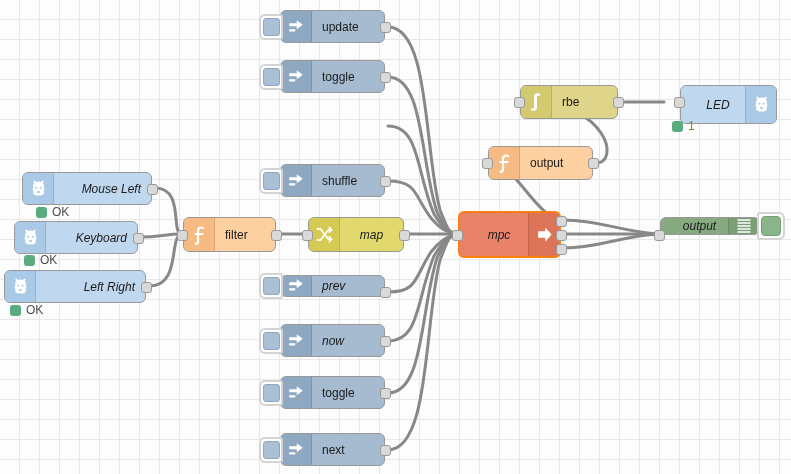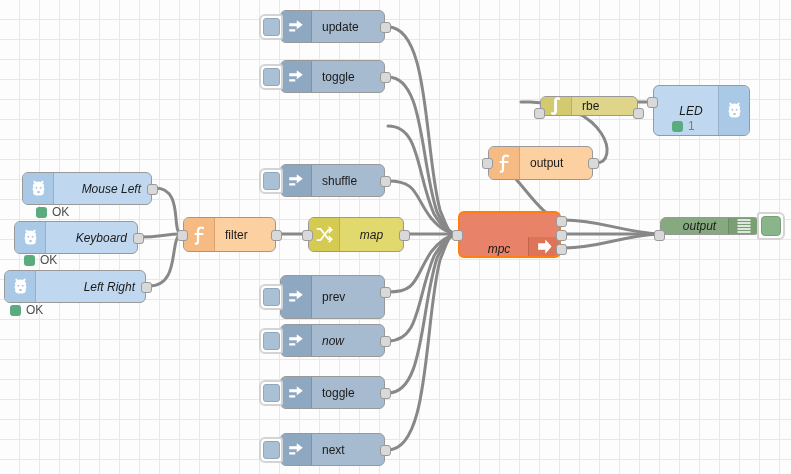--- a/index.html
+++ b/index.html
@@ -75,21 +75,20 @@
     position:absolute;right:-26px;top:50%;transform:translateY(-50%);
     width:28px;height:28px;box-sizing:border-box;
     background:#fff;border:2px solid #d4d4d4;border-radius:3px 6px 6px 3px;
     display:flex;align-items:center;justify-content:center;
   }
   .dbg-btn i{
     width:18px;height:18px;background:#8ab489;border:1px solid #76a075;border-radius:4px;display:block;
   }
   .node.selected{
     border:2px solid #ff7f0e;
-    align-items:flex-end;
   }
 </style>
 </head>
 <body>
 
 <div id="canvas">
 
   <svg id="wires" viewBox="0 0 791 474">
     <g fill="none" stroke="#888888" stroke-width="3" stroke-linecap="round">
 
@@ -210,21 +209,21 @@
     <div class="icon-box left" style="background:#8fa8c2;">
       <svg width="18" height="18" viewBox="0 0 24 24" fill="#ffffff" aria-hidden="true">
         <path d="M3 7h10V3l8 6-8 6v-4H3z"></path>
           <path d="M3 15h8v3H3z"></path>
       </svg>
     </div>
     <div class="label">shuffle</div>
     <div class="port out" style="top:11px;"></div>
   </div>
 
-  <div class="node" style="left:280px;top:275px;width:105px;height:44px;background:#a6bbcf;">
+  <div class="node" style="left:280px;top:275px;width:105px;height:22px;background:#a6bbcf;font-style:italic;">
     <div class="inject-btn">
         <i></i>
       </div>
     <div class="icon-box left" style="background:#8fa8c2;">
       <svg width="18" height="18" viewBox="0 0 24 24" fill="#ffffff" aria-hidden="true">
         <path d="M3 7h10V3l8 6-8 6v-4H3z"></path>
           <path d="M3 15h8v3H3z"></path>
       </svg>
     </div>
     <div class="label">prev</div>
@@ -317,33 +316,33 @@
       <svg width="14" height="20" viewBox="0 0 14 20" fill="none" stroke="#ffffff" stroke-width="2.2" stroke-linecap="round" aria-hidden="true">
         <path d="M11 3c-3-1.4-5 .3-5 3v10c0 2-.8 3-2.2 2.6"></path>
         <path d="M3.5 9h7"></path>
       </svg>
     </div>
     <div class="label">output</div>
     <div class="port in" style="top:11px;"></div>
     <div class="port out" style="top:11px;"></div>
   </div>
 
-  <div class="node" style="left:540px;top:85px;width:98px;height:20px;background:#ded58a;margin-top:11px;">
+  <div class="node" style="left:520px;top:85px;width:98px;height:34px;background:#ded58a;">
     <div class="icon-box left" style="background:#d3c96f;">
       <svg width="16" height="20" viewBox="0 0 16 22" fill="none" stroke="#ffffff" stroke-width="2.2" stroke-linecap="round" aria-hidden="true">
         <path d="M10.5 3c-2-1-3.5 0-3.5 2.5v11C7 19 5.5 20 3.5 19"></path>
         <path d="M11.5 3c-2-1-3.5 0-3.5 2.5v11C8 19 6.5 20 4.5 19"></path>
       </svg>
     </div>
     <div class="label">rbe</div>
     <div class="port in" style="top:11px;"></div>
     <div class="port out" style="top:11px;"></div>
   </div>
 
-  <div class="node" style="left:653px;top:85px;width:97px;height:51px;background:#c0d8ef;">
+  <div class="node" style="left:680px;top:85px;width:97px;height:39px;background:#c0d8ef;">
     <div class="label center italic" style="padding-right:0;">LED</div>
     <div class="icon-box right" style="background:#a9c9e6;">
       <svg width="17" height="19" viewBox="0 0 24 26" fill="#ffffff" aria-hidden="true">
         <path d="M5 2c1.6-.4 3 .6 3.6 1.9C9.3 3.3 10.6 3 12 3s2.7.3 3.4.9C16 2.6 17.4 1.6 19 2c.5 1.6-.3 3-1.4 3.7 1.3.7 2.2 1.9 2.2 3.4 0 .8-.3 1.5-.7 2.1.8.7 1.3 1.7 1.3 2.8 0 1.1-.5 2.1-1.3 2.8.3.6.5 1.2.5 1.9 0 2.6-2.6 4.3-5.4 4.3-1 0-1.8-.2-2.2-.5-.4.3-1.2.5-2.2.5C7 23 4.4 21.3 4.4 18.7c0-.7.2-1.3.5-1.9-.8-.7-1.3-1.7-1.3-2.8 0-1.1.5-2.1 1.3-2.8-.4-.6-.7-1.3-.7-2.1 0-1.5.9-2.7 2.2-3.4C5.3 5 4.5 3.6 5 2z"></path>
         <circle cx="9" cy="12" r="1.4" fill="#a9c9e6"></circle>
         <circle cx="15" cy="12" r="1.4" fill="#a9c9e6"></circle>
         <ellipse cx="12" cy="18" rx="2.2" ry="1.6" fill="#a9c9e6"></ellipse>
       </svg>
     </div>
     <div class="port in" style="top:11px;"></div>

